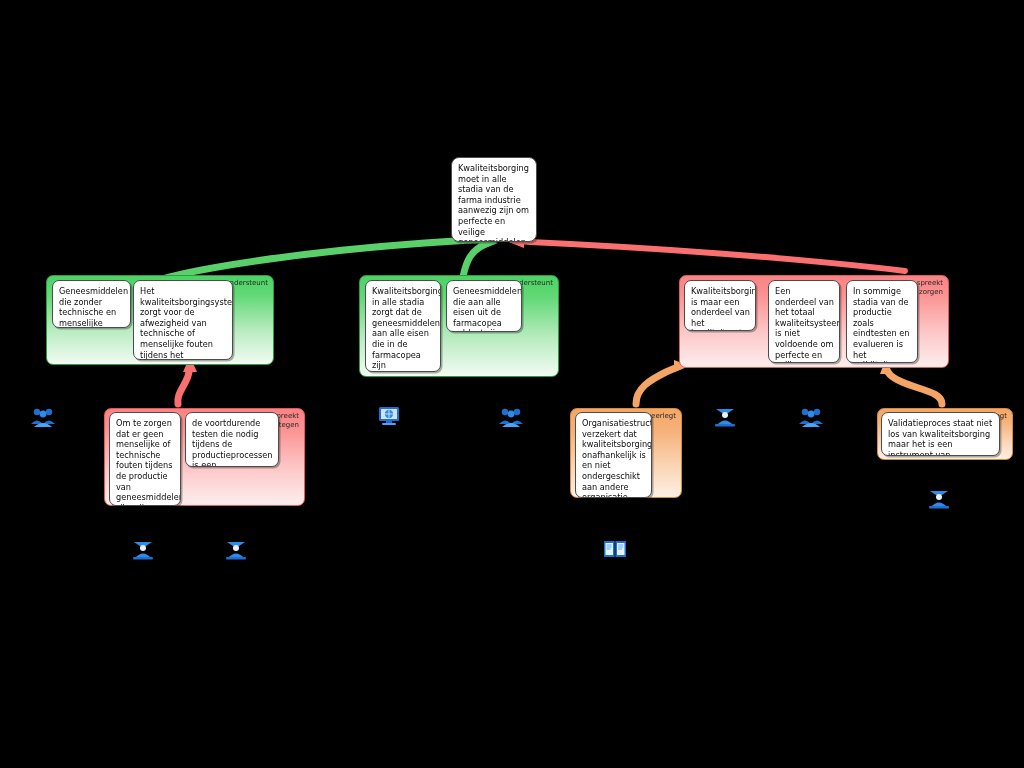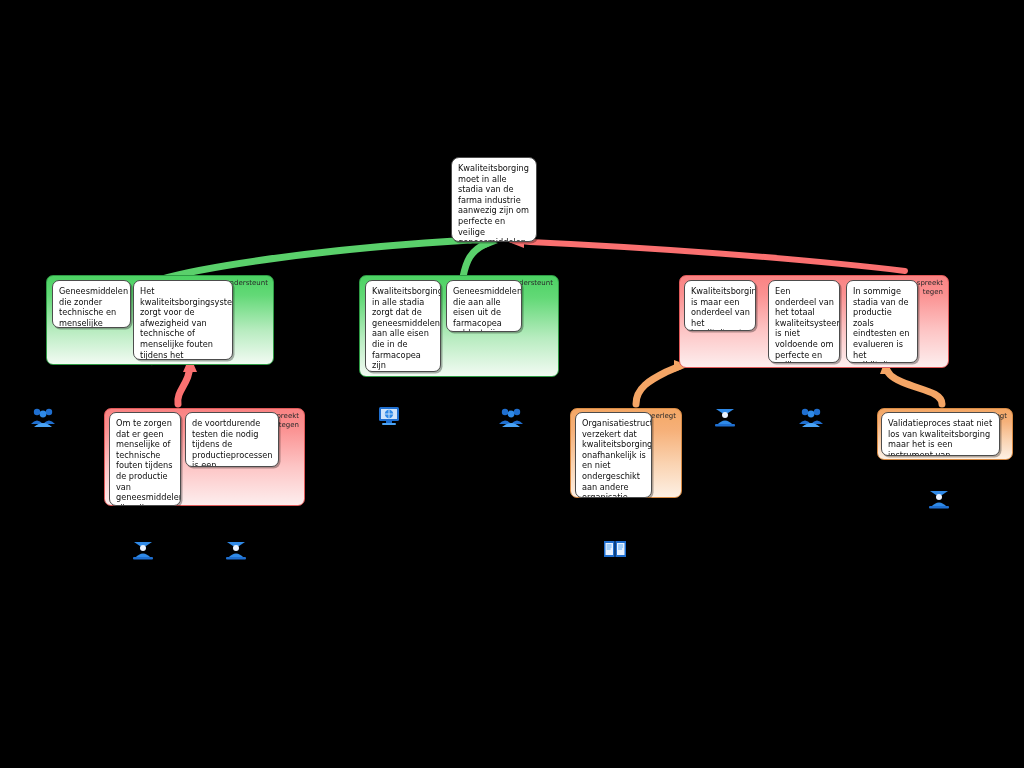--- a/index.html
+++ b/index.html
@@ -138,21 +138,21 @@
   </div>
   <div class="card" style="left:365px; top:280px; width:76px; height:92px;">
     <span>Kwaliteitsborging in alle stadia zorgt dat de geneesmiddelen aan alle eisen die in de farmacopea zijn voorgeschreven voldoet</span>
   </div>
   <div class="card" style="left:446px; top:280px; width:76px; height:52px;">
     <span>Geneesmiddelen die aan alle eisen uit de farmacopea voldoet zijn veilig en perfect</span>
   </div>
 
   <div class="group red" style="left:679px; top:275px; width:270px; height:93px;">
     <div class="group-label">spreekt
-tegen</div>
+zorgen</div>
   </div>
   <div class="card" style="left:684px; top:280px; width:72px; height:51px;">
     <span>Kwaliteitsborging is maar een onderdeel van het kwaliteitsysteem</span>
   </div>
   <div class="card" style="left:768px; top:280px; width:72px; height:83px;">
     <span>Een onderdeel van het totaal kwaliteitsysteem is niet voldoende om perfecte en veilige geneesmiddelen te produceren</span>
   </div>
   <div class="card" style="left:846px; top:280px; width:72px; height:83px;">
     <span>In sommige stadia van de productie zoals eindtesten en evalueren is het validiteitsproces nodig, niet de kwaliteitsborging</span>
   </div>

